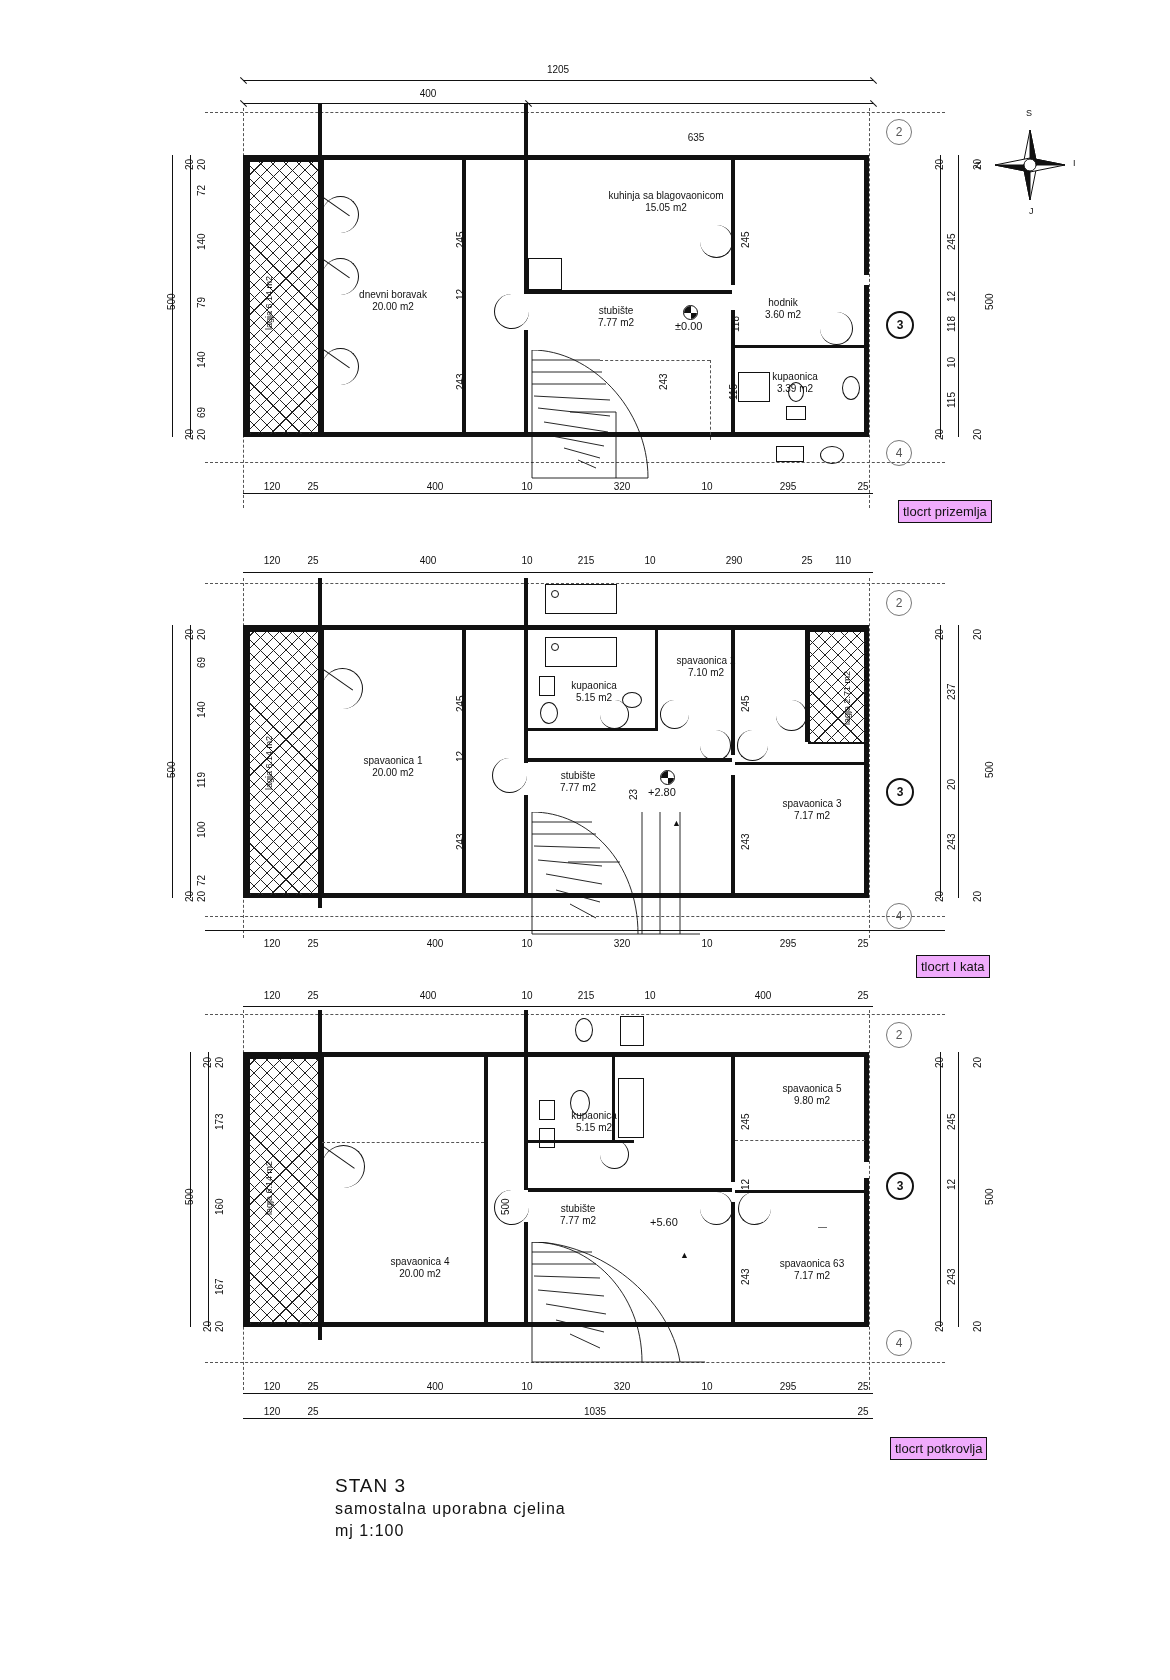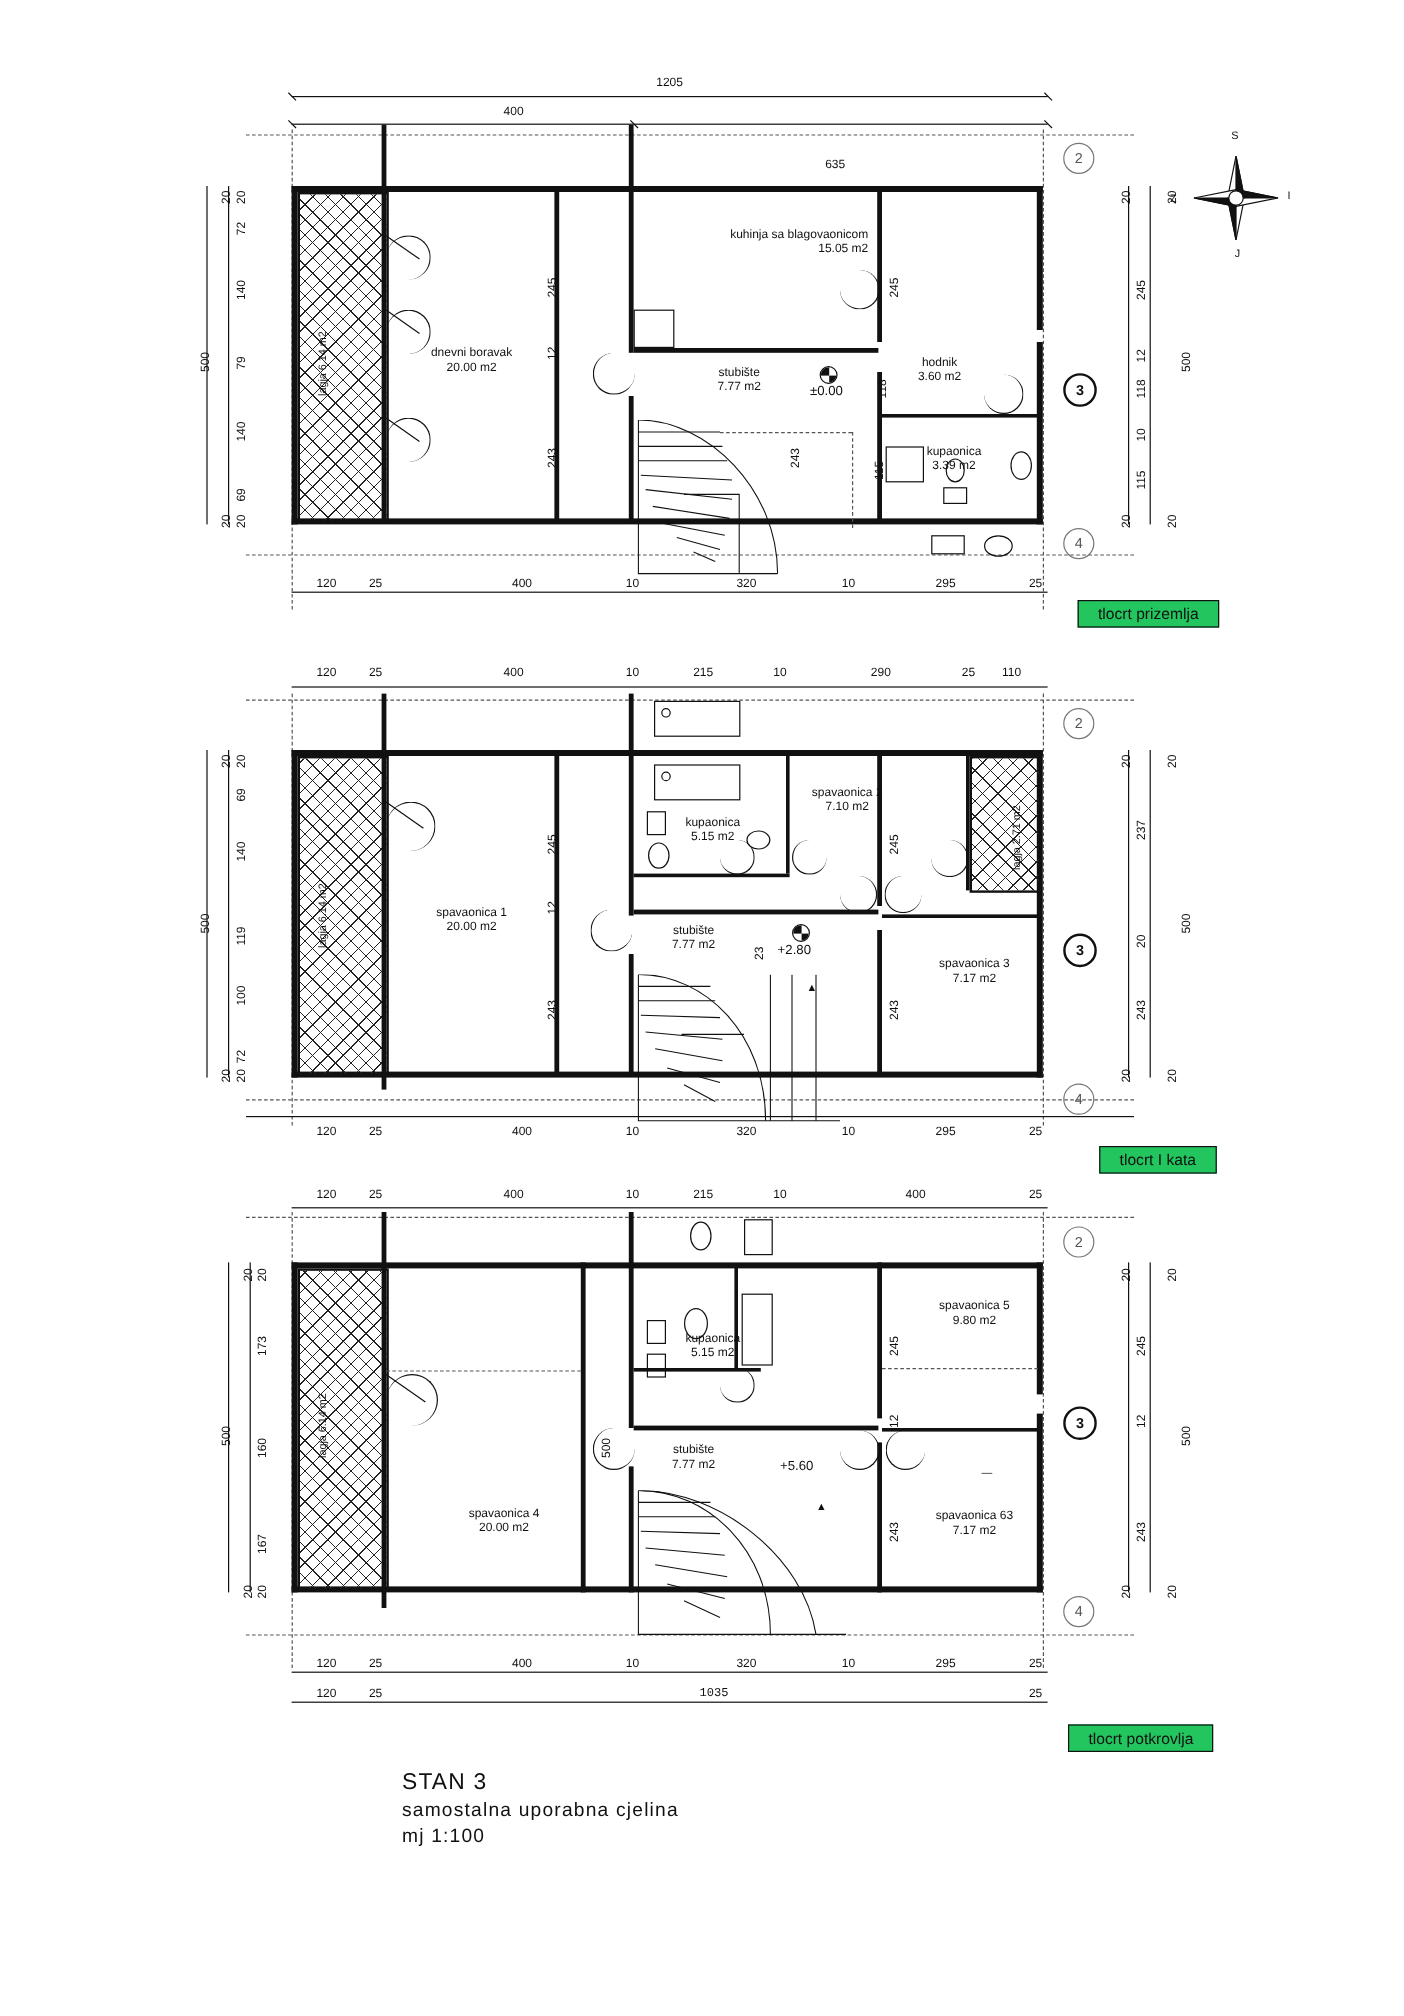--- a/index.html
+++ b/index.html
@@ -19,21 +19,21 @@
   .dashv{position:absolute;border-left:1px dashed #555;width:0;}
   .wall{position:absolute;background:#111;}
   .hatch{position:absolute;
     background-image:
       repeating-linear-gradient(45deg, #222 0 0.8px, transparent 0.8px 9px),
       repeating-linear-gradient(-45deg, #222 0 0.8px, transparent 0.8px 9px);
     border:2px solid #111;}
   .circ{position:absolute;border:1.5px solid #777;border-radius:50%;width:24px;height:24px;
         display:flex;align-items:center;justify-content:center;font-size:12px;color:#555;}
   .circ.dark{border:2.5px solid #111;color:#111;font-weight:bold;}
-  .tag{position:absolute;border:1px solid #111;padding:3px 16px;font-size:13px;background:#22c55e;}
+  .tag{position:absolute;border:1px solid #111;padding:3px 4px;font-size:13px;background:#f0abfc;}
   .title{position:absolute;font-size:19px;letter-spacing:1px;}
   .title.sub{font-size:16px;}
   .arc{position:absolute;border:1px solid #111;border-radius:50%;}
   .stair{position:absolute;}
   .lvl{position:absolute;font-size:11px;}
   .cross{position:absolute;width:13px;height:13px;border-radius:50%;border:1px solid #111;overflow:hidden;}
   .cross:before,.cross:after{content:"";position:absolute;background:#111;}
   .cross:before{left:0;top:0;width:50%;height:50%;}
   .cross:after{right:0;bottom:0;width:50%;height:50%;}
   .fix{position:absolute;border:1px solid #111;}
@@ -106,21 +106,21 @@
     <div class="wall" style="left:731px;top:310px;width:4px;height:126px;"></div>
     <div class="wall" style="left:528px;top:290px;width:204px;height:4px;"></div>
     <div class="wall" style="left:735px;top:345px;width:130px;height:3px;"></div>
 
     <div class="lbl c" style="left:393px;top:289px;">
       <div>dnevni boravak</div>
         <div style="text-align:center">20.00 m2</div>
     </div>
     <div class="lbl c" style="left:666px;top:190px;">
       <div>kuhinja sa blagovaonicom</div>
-        <div style="text-align:right">15.05 m2</div>
+        <div style="text-align:center">15.05 m2</div>
     </div>
     <div class="lbl c" style="left:616px;top:305px;">
       <div>stubište</div>
         <div style="text-align:center">7.77 m2</div>
     </div>
     <div class="lbl c sm" style="left:783px;top:297px;">
       <div>hodnik</div>
         <div style="text-align:center">3.60 m2</div>
     </div>
     <div class="lbl c sm" style="left:795px;top:371px;">
@@ -509,21 +509,21 @@
     <div class="dim" style="left:435px;top:1381px;">400</div>
     <div class="dim" style="left:527px;top:1381px;">10</div>
     <div class="dim" style="left:622px;top:1381px;">320</div>
     <div class="dim" style="left:707px;top:1381px;">10</div>
     <div class="dim" style="left:788px;top:1381px;">295</div>
     <div class="dim" style="left:863px;top:1381px;">25</div>
 
     <div class="line h1" style="left:243px;top:1418px;width:630px;"></div>
     <div class="dim" style="left:272px;top:1406px;">120</div>
     <div class="dim" style="left:313px;top:1406px;">25</div>
-    <div class="dim" style="left:595px;top:1406px;font-family:Liberation Mono, monospace;">1035</div>
+    <div class="dim" style="left:595px;top:1406px;">1035</div>
     <div class="dim" style="left:863px;top:1406px;">25</div>
 
     <div class="tag" style="left:890px;top:1437px;">tlocrt potkrovlja</div>
   </div>
 
   <div class="title" style="left:335px;top:1475px;">STAN 3</div>
   <div class="title sub" style="left:335px;top:1500px;">samostalna uporabna cjelina</div>
   <div class="title sub" style="left:335px;top:1522px;">mj 1:100</div>
 
 </div>

